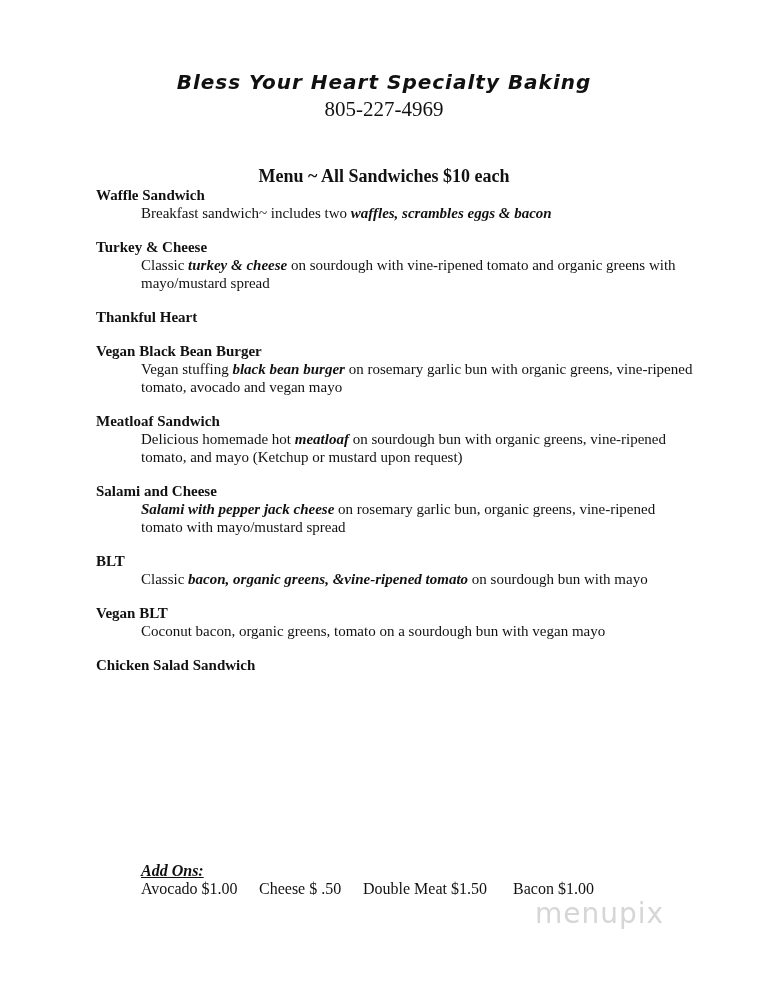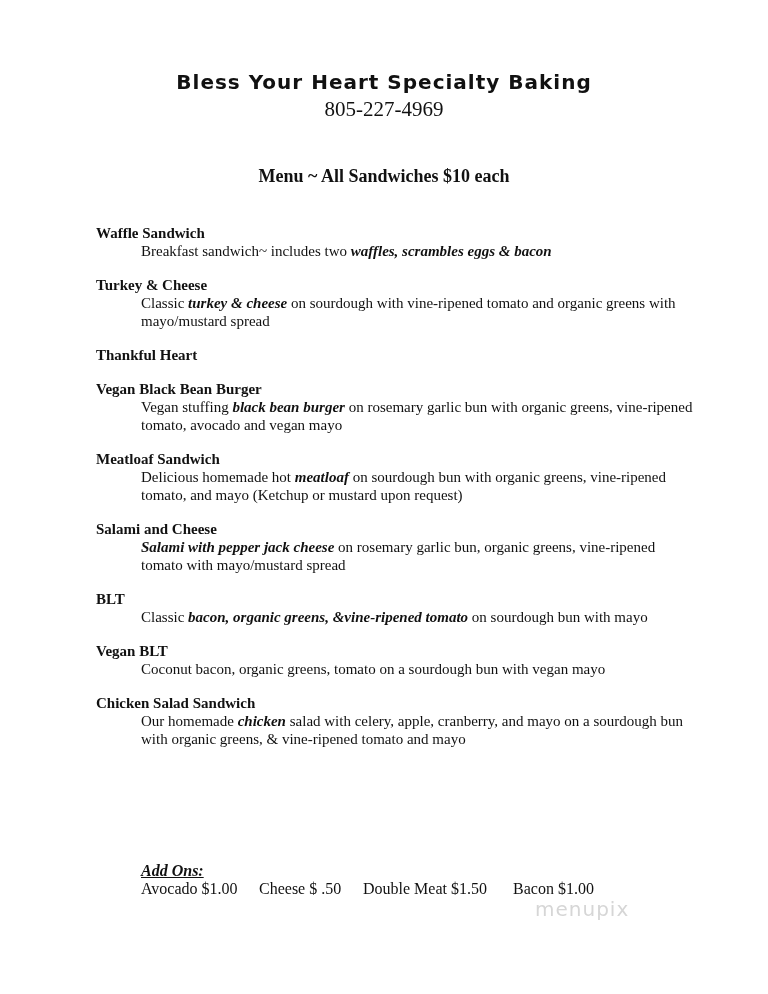--- a/index.html
+++ b/index.html
@@ -1,33 +1,33 @@
 <!DOCTYPE html>
 <html><head>
   <meta charset="utf-8">
   <style>
     html, body { margin:0; padding:0; background:#ffffff; }
     body { width:768px; height:994px; position:relative; overflow:hidden;
            font-family:"Liberation Serif", serif; color:#111; }
     .title { position:absolute; top:70px; left:0; width:768px; text-align:center;
-             font-family:"DejaVu Sans", sans-serif; font-weight:bold;
+             font-family:"DejaVu Sans", sans-serif; font-style:italic; font-weight:bold;
              font-size:20px; letter-spacing:1px; }
     .phone { position:absolute; top:97px; left:0; width:768px; text-align:center; font-size:21px; }
     .heading { position:absolute; top:166px; left:0; width:768px; text-align:center;
                font-weight:bold; font-size:18px; }
-    .menu { position:absolute; top:186px; left:96px; width:600px; font-size:15px; line-height:18px;margin-top:38px; }
+    .menu { position:absolute; top:186px; left:96px; width:600px; font-size:15px; line-height:18px; }
     .item { margin-bottom:16px; }
     .item-name { font-weight:bold; }
     .item-desc { padding-left:45px; }
     .item-desc b { font-style:italic; }
     .addons { position:absolute; top:862px; left:141px; font-size:16px; line-height:18px; }
     .addons-title { font-weight:bold; font-style:italic; text-decoration:underline; }
     .addon-row span { display:inline-block; }
     .watermark { position:absolute; top:897px; left:535px; font-family:"DejaVu Sans", sans-serif;
-                 font-size:20px; color:#d6d6d6; letter-spacing:1px; }
+                 font-size:28px; color:#d6d6d6; letter-spacing:1px; }
   </style>
 </head>
 <body>
 
 <div class="title">Bless Your Heart Specialty Baking</div>
 <div class="phone">805-227-4969</div>
 <div class="heading">Menu ~ All Sandwiches $10 each</div>
 
 <div class="menu" id="menu">
     <div class="item">
@@ -56,21 +56,20 @@
     <div class="item">
       <div class="item-name">BLT</div>
       <div class="item-desc"><span>Classic </span><b>bacon, organic greens, &amp;vine-ripened tomato</b><span> on sourdough bun with mayo</span></div>
     </div>
     <div class="item">
       <div class="item-name">Vegan BLT</div>
       <div class="item-desc"><span>Coconut bacon, organic greens, tomato on a sourdough bun with vegan mayo</span></div>
     </div>
     <div class="item">
       <div class="item-name">Chicken Salad Sandwich</div>
-      <div class="item-desc"><span>Our homemade </span><b>chicken</b><span> salad with celery, apple, cranberry, and mayo on a sourdough bun with organic greens, &amp; vine-ripened tomato and mayo</span></div>
     </div>
   </div>
 
 <div class="addons">
   <div class="addons-title">Add Ons:</div>
   <div class="addon-row">
     <span style="width:118px">Avocado $1.00</span><span style="width:104px">Cheese $ .50</span><span style="width:150px">Double Meat $1.50</span><span>Bacon $1.00</span>
   </div>
 </div>
 

